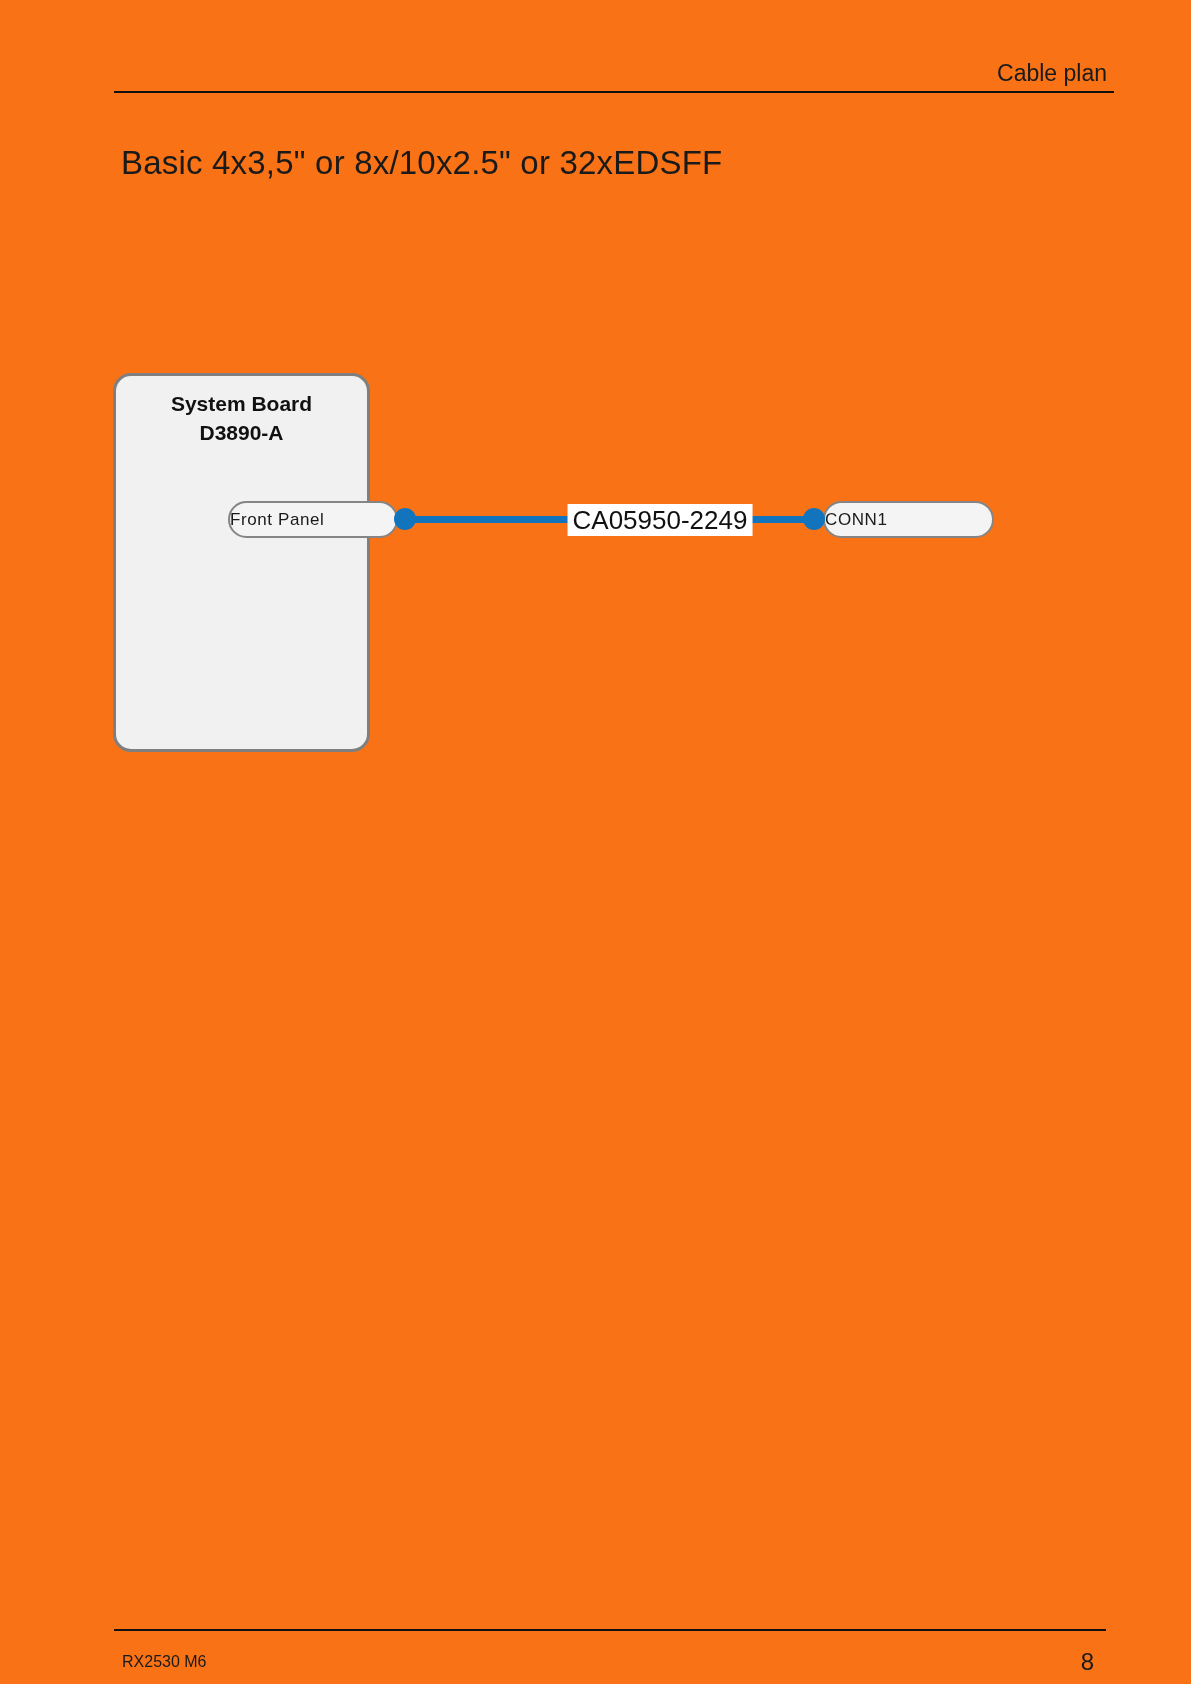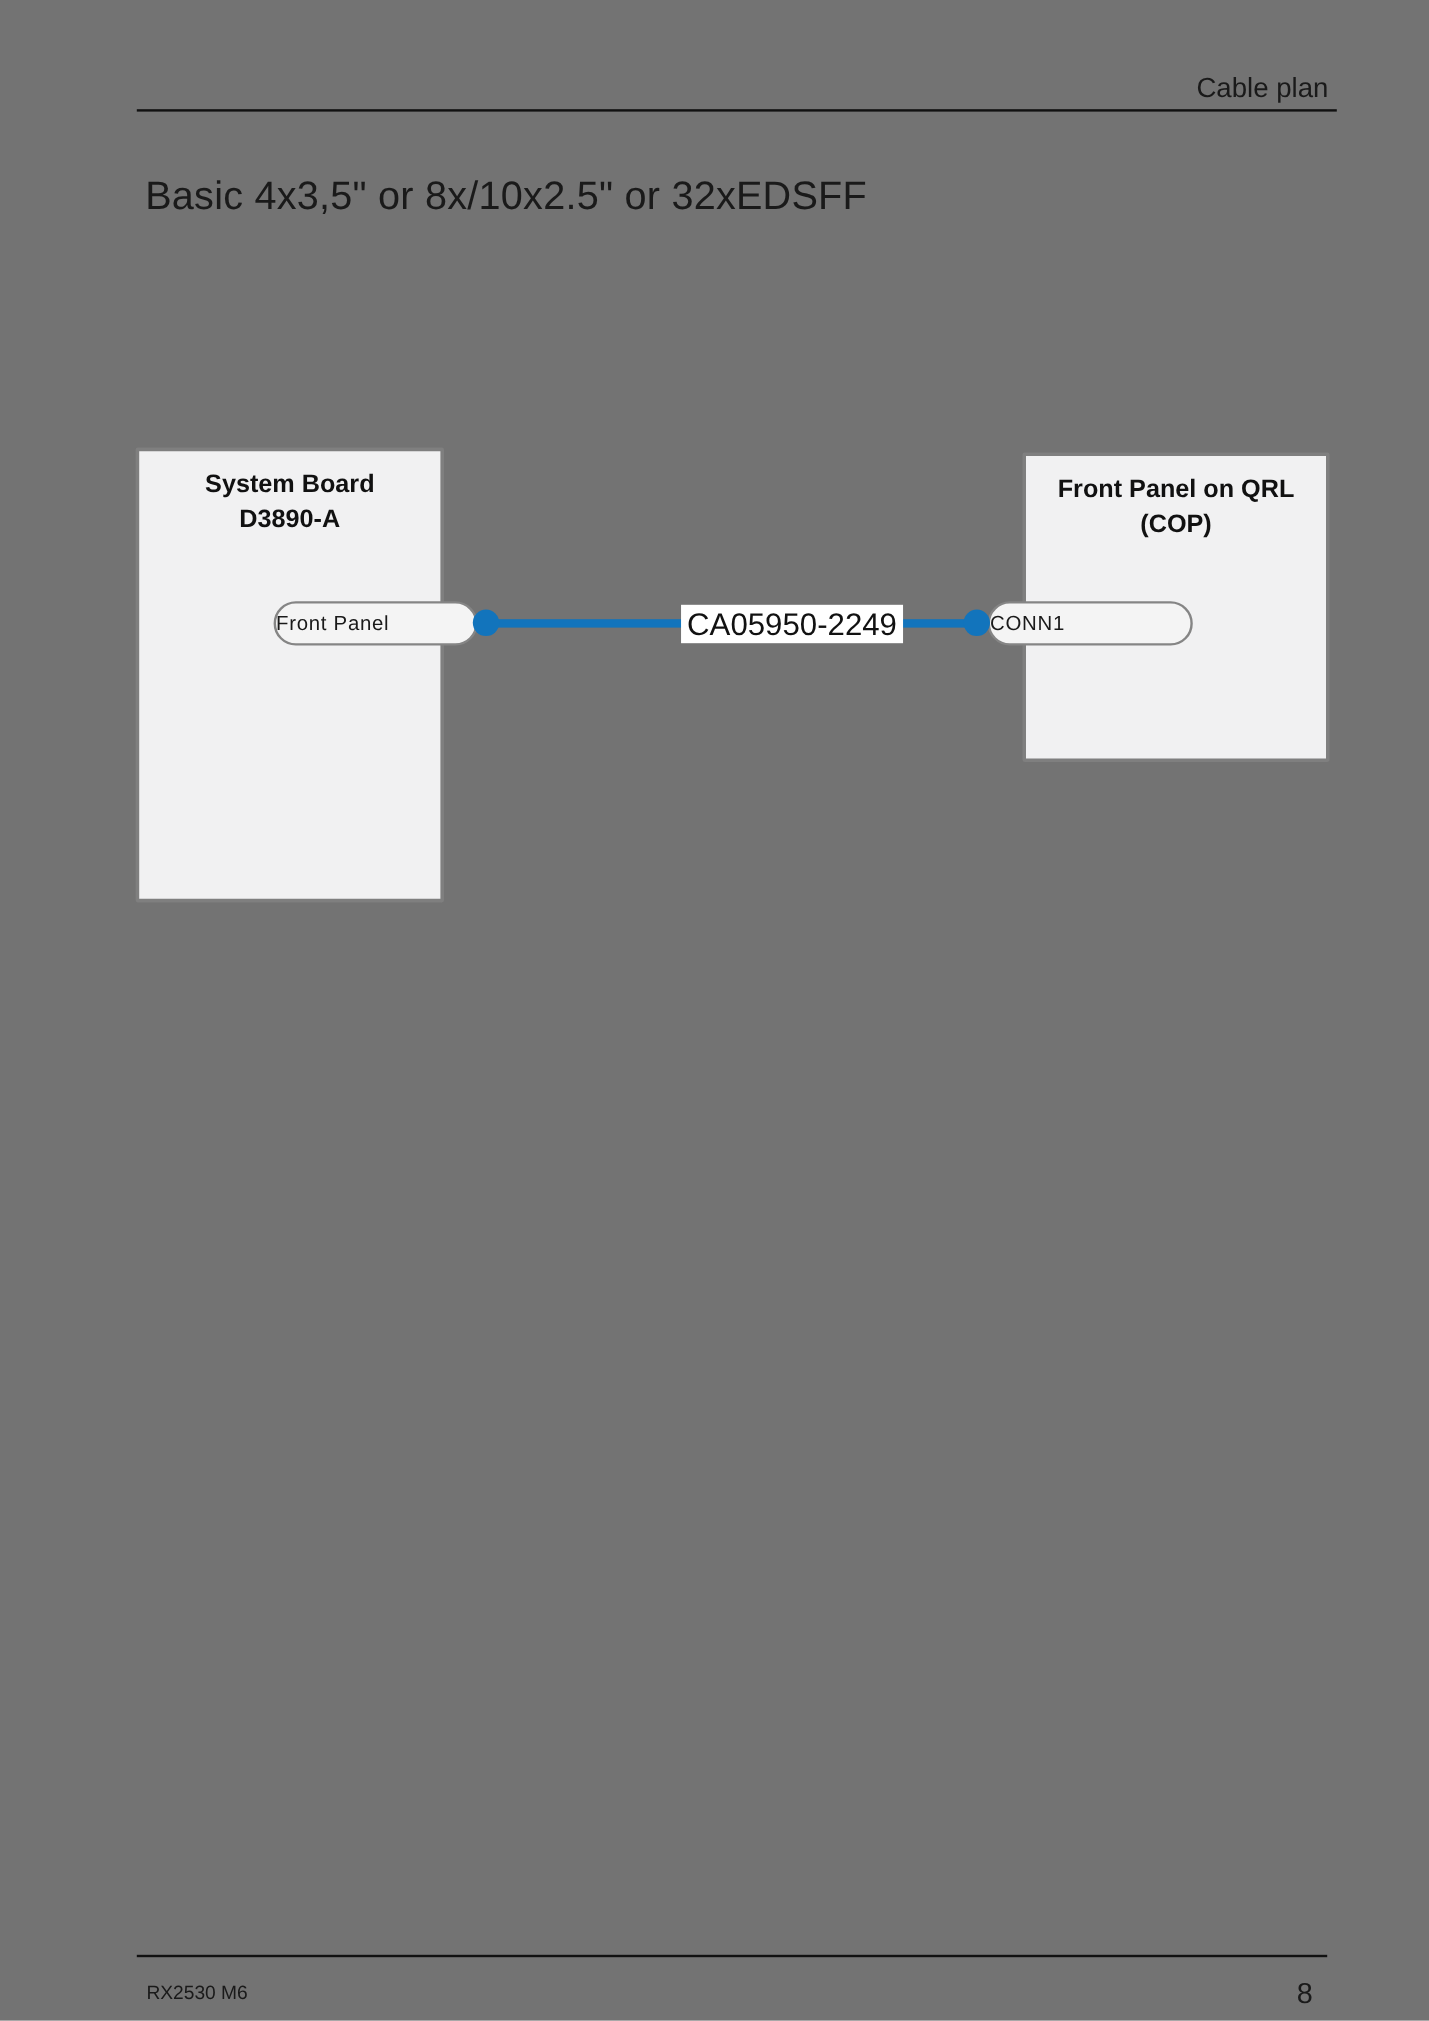--- a/index.html
+++ b/index.html
@@ -1,19 +1,19 @@
 <!DOCTYPE html>
 <html><head>
 <meta charset="utf-8">
 <style>
   html,body{margin:0;padding:0;background:#ffffff;}
   .page{
     position:relative;
     width:1191px;height:1684px;
-    background:#737373;
+    background:#f97316;
     font-family:"Liberation Sans", sans-serif;
     color:#1a1a1a;
     overflow:hidden;
   }
   
   .header-title{
     position:absolute;top:60px;right:84px;
     font-size:23px;line-height:26px;color:#1a1a1a;
   }
   .header-rule{
@@ -25,21 +25,21 @@
     position:absolute;left:121px;top:144px;
     font-size:33px;line-height:38px;color:#1a1a1a;letter-spacing:0.2px;
     white-space:nowrap;
   }
   
   .node-box{
     position:absolute;
     box-sizing:border-box;
     background:#f1f1f2;
     border:3px solid #7f7f7f;
-    border-radius:2px;
+    border-radius:18px;
   }
   .node-box.system-board{left:113px;top:373px;width:257px;height:379px;}
   .node-box.front-panel-qrl{left:852px;top:377px;width:256px;height:258px;}
   .node-title{
     padding-top:13px;
     text-align:center;
     font-weight:bold;
     font-size:21px;line-height:29px;
     color:#111111;
   }
@@ -95,26 +95,20 @@
 
   <div class="heading">Basic 4x3,5" or 8x/10x2.5" or 32xEDSFF</div>
 
   <div class="node-box system-board">
     <div class="node-title">
       <div>System Board</div>
       <div>D3890-A</div>
     </div>
   </div>
 
-  <div class="node-box front-panel-qrl">
-    <div class="node-title">
-      <div>Front Panel on QRL</div>
-      <div>(COP)</div>
-    </div>
-  </div>
 
   <div class="cable-line"></div>
   <div class="cable-dot left"></div>
   <div class="cable-dot right"></div>
   <div class="cable-label">CA05950-2249</div>
 
   <div class="port front-panel">
     <span>Front Panel</span>
   </div>
   <div class="port conn1">

